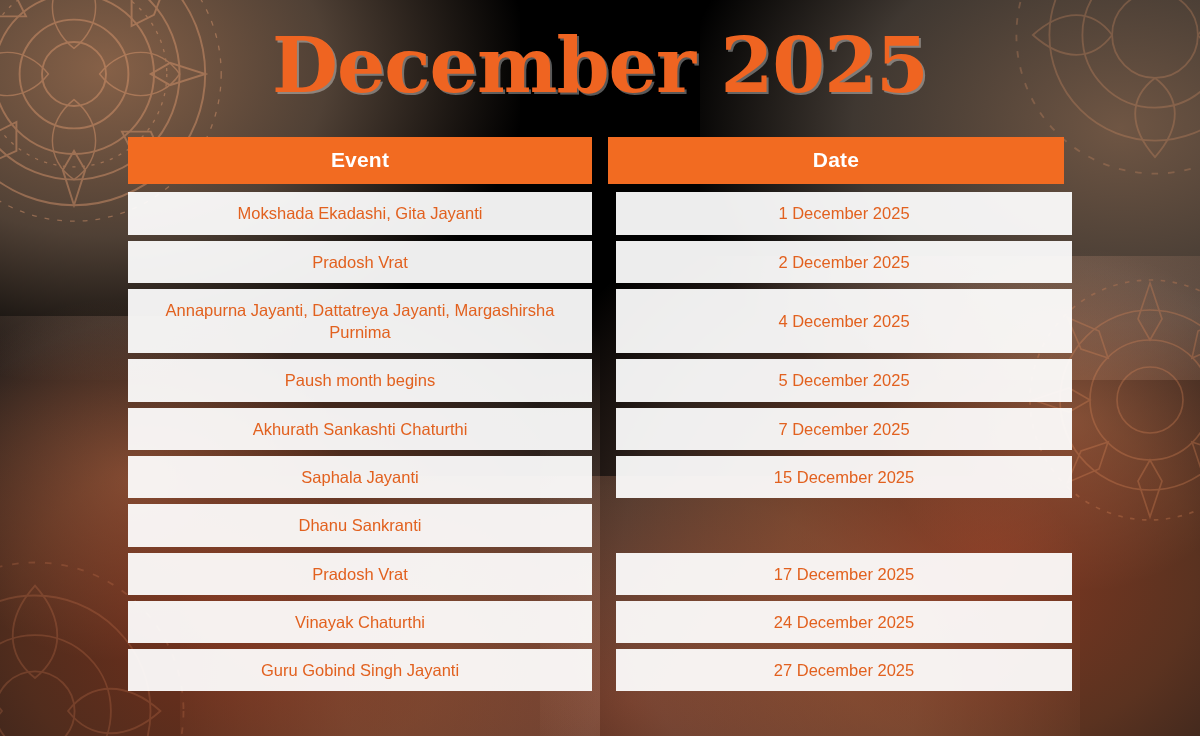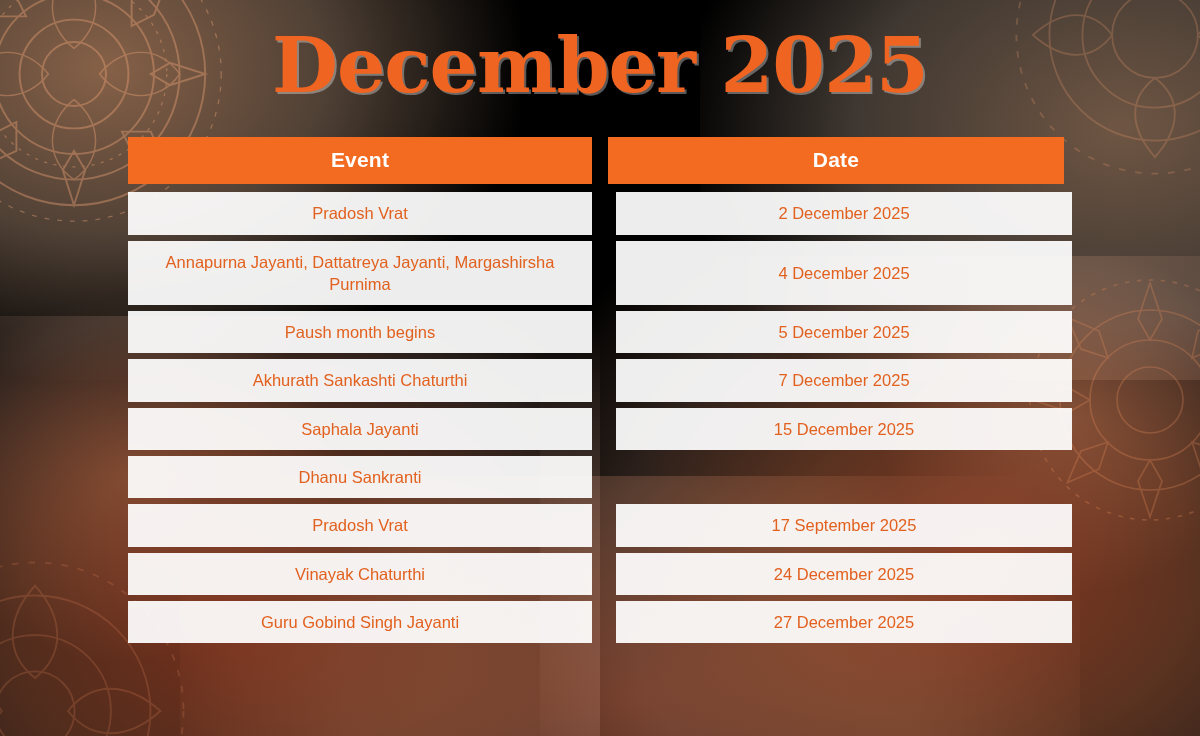--- a/index.html
+++ b/index.html
@@ -222,20 +222,24 @@
 
   <div class="title">December 2025</div>
 
   <div class="table-wrap">
     <div class="head-row">
       <div class="head-cell col-event">Event</div>
       <div class="head-cell col-date">Date</div>
     </div>
 
     <div class="row">
+      <div class="cell cell-event">Mokshada Ekadashi, Gita Jayanti</div>
+      <div class="cell cell-date">1 December  2025</div>
+    </div>
+    <div class="row">
       <div class="cell cell-event">Pradosh Vrat</div>
       <div class="cell cell-date">2 December 2025</div>
     </div>
     <div class="row">
       <div class="cell cell-event tall">Annapurna Jayanti, Dattatreya Jayanti, Margashirsha Purnima</div>
       <div class="cell cell-date tall">4 December 2025</div>
     </div>
     <div class="row">
       <div class="cell cell-event">Paush month begins</div>
       <div class="cell cell-date">5 December 2025</div>
@@ -246,21 +250,21 @@
     </div>
     <div class="row">
       <div class="cell cell-event">Saphala Jayanti</div>
       <div class="cell cell-date">15 December 2025</div>
     </div>
     <div class="row">
       <div class="cell cell-event">Dhanu Sankranti</div>
     </div>
     <div class="row">
       <div class="cell cell-event">Pradosh Vrat</div>
-      <div class="cell cell-date">17 September 2025</div>
+      <div class="cell cell-date">17 December 2025</div>
     </div>
     <div class="row">
       <div class="cell cell-event">Vinayak Chaturthi</div>
       <div class="cell cell-date">24 December 2025</div>
     </div>
     <div class="row">
       <div class="cell cell-event">Guru Gobind Singh Jayanti</div>
       <div class="cell cell-date">27 December 2025</div>
     </div>
 

